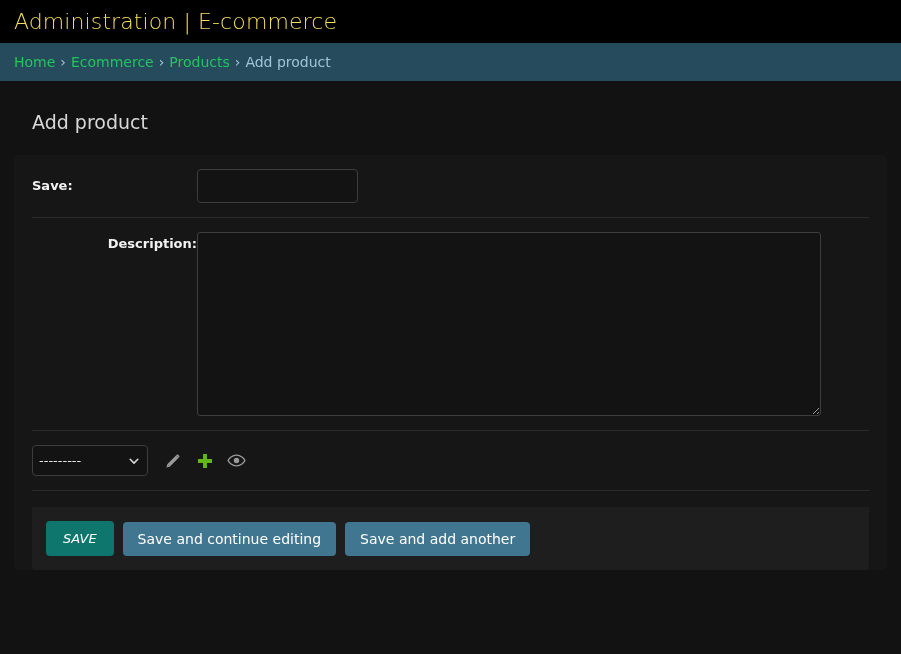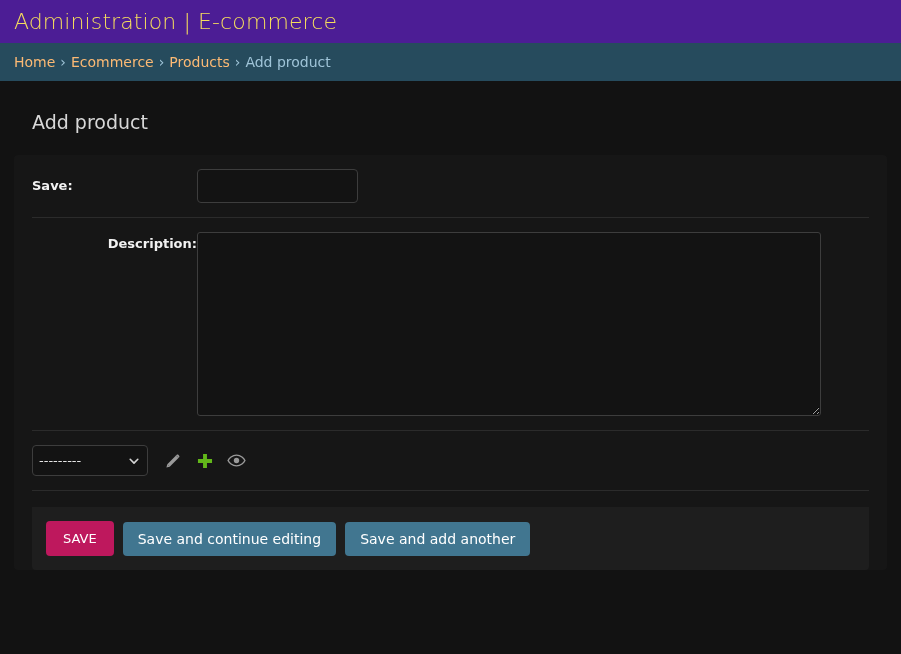--- a/index.html
+++ b/index.html
@@ -12,21 +12,21 @@
     height: 654px;
     background: #121212;
     font-family: "DejaVu Sans", sans-serif;
     font-size: 14px;
     color: #e8e8e8;
     overflow: hidden;
   }
 
   
   #branding-header {
-    background: #4c1d95;
+    background: #000000;
     height: 43px;
     display: flex;
     align-items: center;
     padding: 0 14px;
   }
   #site-name {
     font-size: 22px;
     font-weight: 300;
     color: #f5dd5d;
     letter-spacing: .1px;
@@ -38,21 +38,21 @@
     background: #264b5d;
     height: 38px;
     display: flex;
     align-items: center;
     padding: 0 14px;
     font-size: 14px;
     color: #9fc4d8;
     white-space: nowrap;
   }
   #breadcrumbs .crumb {
-    color: #fdba74;
+    color: #22c55e;
     text-decoration: none;
   }
   #breadcrumbs .crumb.current { color: #9fc4d8; }
   #breadcrumbs .sep {
     margin: 0 5px;
     color: #9fc4d8;
   }
 
   
   #content-wrap {
@@ -181,24 +181,25 @@
     border: none;
     border-radius: 4px;
     font-family: "DejaVu Sans", sans-serif;
     font-size: 14px;
     padding: 10px 15px;
     cursor: pointer;
     line-height: 1;
     white-space: nowrap;
   }
   .btn.default {
-    background: #be185d;
+    background: #0f766e;
     text-transform: uppercase;
     font-size: 13px;
     padding: 11px 17px;
+    font-style: italic;
   }
 </style>
 </head>
 <body>
 
 <div id="branding-header">
   <div id="site-name">Administration | E-commerce</div>
 </div>
 
 <div id="breadcrumbs">

